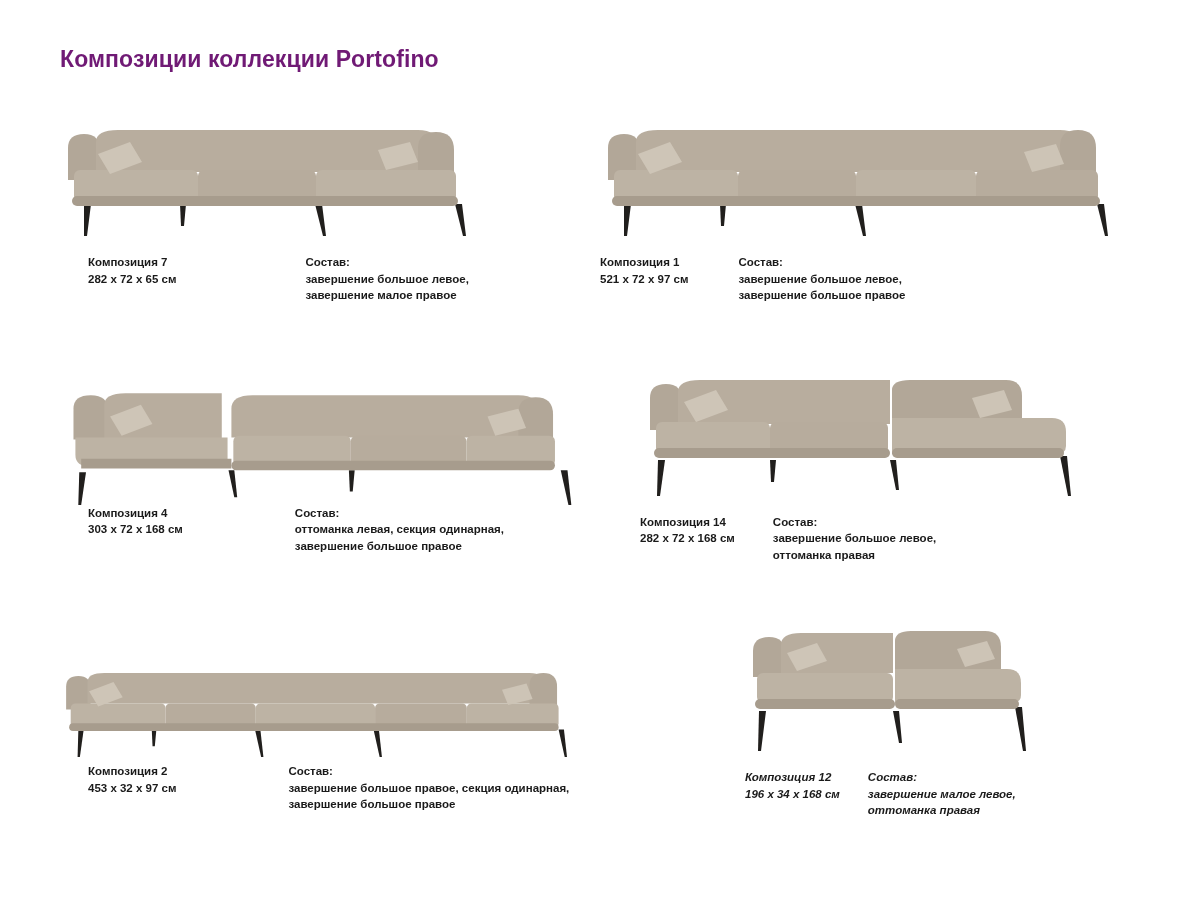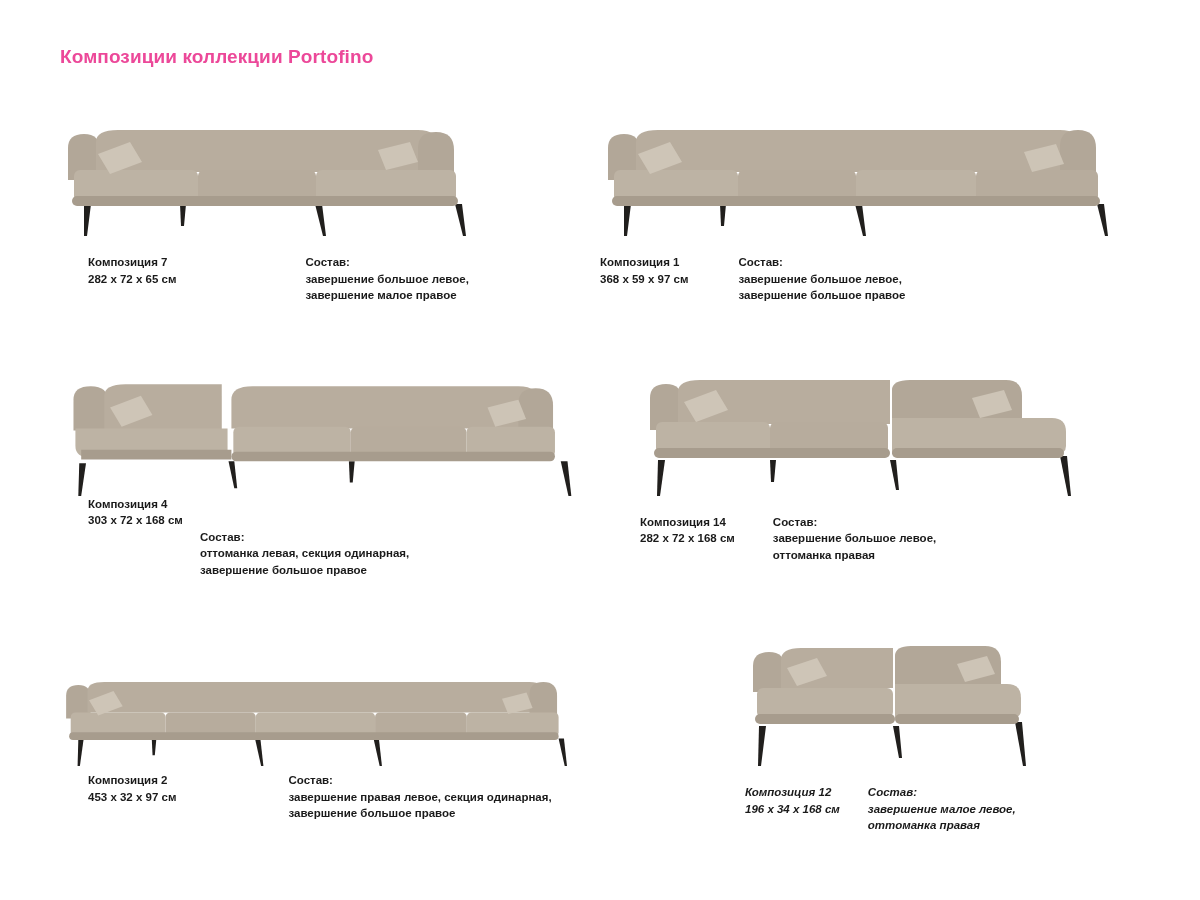--- a/index.html
+++ b/index.html
@@ -17,36 +17,37 @@
   .page {
     position: relative;
     width: 1200px;
     height: 900px;
     box-sizing: border-box;
   }
   .page-title {
     position: absolute;
     left: 60px;
     top: 46px;
-    font-size: 19px;
+    font-size: 23px;
     font-weight: bold;
     letter-spacing: 0.1px;
-    color: #ec4899;
+    color: #701a75;
   }
 
   
   .grid {
     position: absolute;
     left: 0;
     top: 96px;
     width: 1200px;
   }
   .row {
     display: flex;
     width: 1200px;
+    align-items: center;
   }
   .cell {
     position: relative;
     box-sizing: border-box;
   }
   .cell.left  { width: 600px; padding-left: 60px; padding-right: 20px; }
   .cell.right { width: 600px; padding-left: 0px;  padding-right: 32px; }
 
   .art {
     position: relative;
@@ -71,21 +72,21 @@
   }
   .caption .parts-label { display: block; }
   .caption .parts-text  { display: block; font-weight: bold; }
 
   
   .cap-r1-left  { margin-top: 18px; margin-left: 28px; }
   .cap-r1-left .parts-col  { margin-left: 129px; }
   .cap-r1-right { margin-top: 18px; margin-left: 0px; }
   .cap-r1-right .parts-col { margin-left: 50px; }
 
-  .cap-r2-left  { margin-top: 0; margin-left: 28px; flex-direction: column; }
+  .cap-r2-left  { margin-top: 0; margin-left: 28px; }
   .cap-r2-left .parts-col  { margin-left: 112px; }
   .cap-r2-right { margin-top: 18px; margin-left: 40px; }
   .cap-r2-right .parts-col { margin-left: 38px; }
 
   .cap-r3-left  { margin-top: 6px; margin-left: 28px; }
   .cap-r3-left .parts-col  { margin-left: 112px; }
   .cap-r3-right { margin-top: 18px; margin-left: 145px; font-style: italic; }
   .cap-r3-right .parts-col { margin-left: 28px; }
 </style>
 </head>
@@ -161,21 +162,21 @@
               <rect x="376" y="74" width="122" height="32" rx="6" fill="#b7ac9d"></rect>
               <rect x="12" y="100" width="488" height="10" rx="5" fill="#a79c8d"></rect>
               <polygon points="38,58 70,46 82,66 50,78" fill="#cec5b7"></polygon>
               <polygon points="424,56 456,48 464,68 432,76" fill="#cdc4b6"></polygon>
             </g>
           </svg>
         </div>
         <div class="caption cap-r1-right">
           <div class="name-col">
             <span class="comp-name">Композиция 1</span>
-            <span class="comp-dims">368 x 59 x 97 см</span>
+            <span class="comp-dims">521 x 72 x 97 см</span>
           </div>
           <div class="parts-col">
             <span class="parts-label">Состав:</span>
             <span class="parts-text">завершение большое левое,</span>
             <span class="parts-text">завершение большое правое</span>
           </div>
         </div>
       </div>
     </div>
 
@@ -290,21 +291,21 @@
             </g>
           </svg>
         </div>
         <div class="caption cap-r3-left">
           <div class="name-col">
             <span class="comp-name">Композиция 2</span>
             <span class="comp-dims">453 x 32 x 97 см</span>
           </div>
           <div class="parts-col">
             <span class="parts-label">Состав:</span>
-            <span class="parts-text">завершение правая левое, секция одинарная,</span>
+            <span class="parts-text">завершение большое правое, секция одинарная,</span>
             <span class="parts-text">завершение большое правое</span>
           </div>
         </div>
       </div>
 
       <div class="cell right">
         <div class="art" style="height:140px;margin-left:145px;width:320px">
           <svg viewBox="0 0 320 140" preserveAspectRatio="xMinYMax meet" aria-hidden="true">
             <g fill="#211f1d">
               <polygon points="14,100 21,100 16,140 13,140"></polygon>

